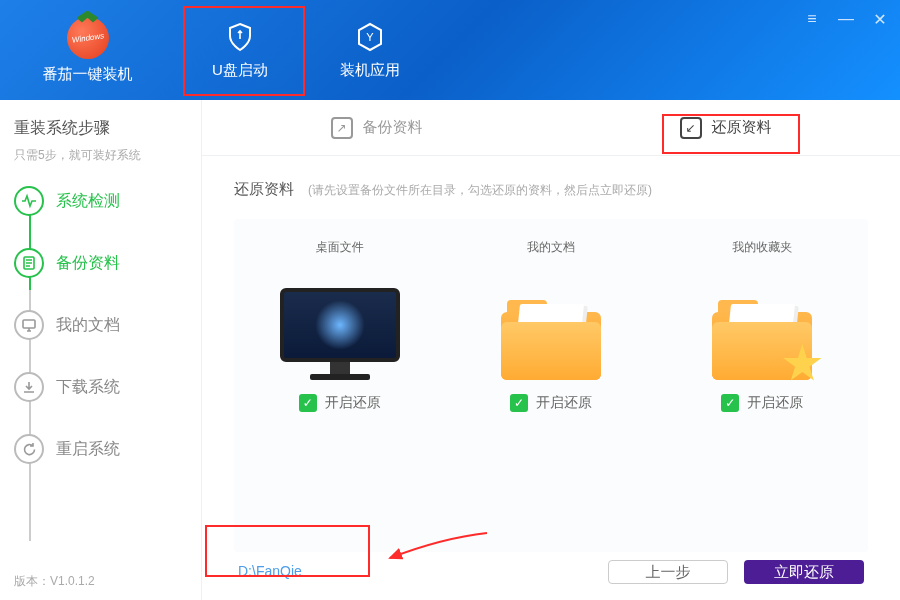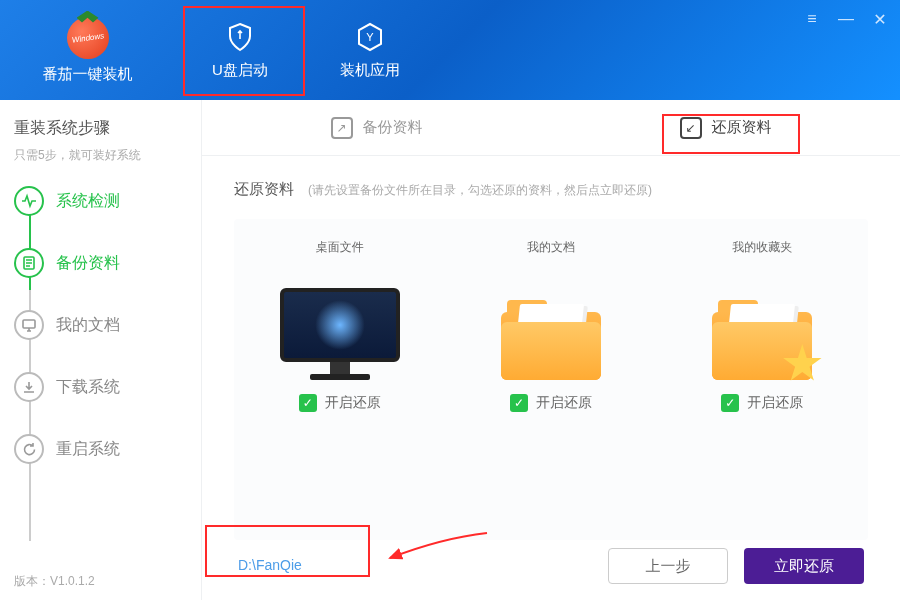--- a/index.html
+++ b/index.html
@@ -127,21 +127,21 @@
 
 .footer-row {
   display:flex; align-items:center; justify-content:space-between;
   margin-top: 8px; padding: 0 4px;
 }
 .path-box { color:#4d9de8; font-size:14px; line-height:1.7; }
 .path-label { display:flex; align-items:center; gap:6px; }
 .tri { font-size:10px; }
 .btns { display:flex; gap:16px; }
 .btn {
-  width: 120px; height: 36px; border-radius: 4px;
+  width: 120px; height: 24px; border-radius: 4px;
   display:flex; align-items:center; justify-content:center;
   font-size:15px; cursor:pointer;
 }
 .btn-outline { border:1px solid #ccc; color:#666; background:#fff; }
 .btn-primary { background:#4c1d95; color:#fff; }
 
 
 .anno { position:absolute; border:2px solid #ff2a2a; pointer-events:none; }
 .anno1 { left:183px; top:6px; width:122px; height:90px; }
 .anno2 { left:662px; top:114px; width:138px; height:40px; }

